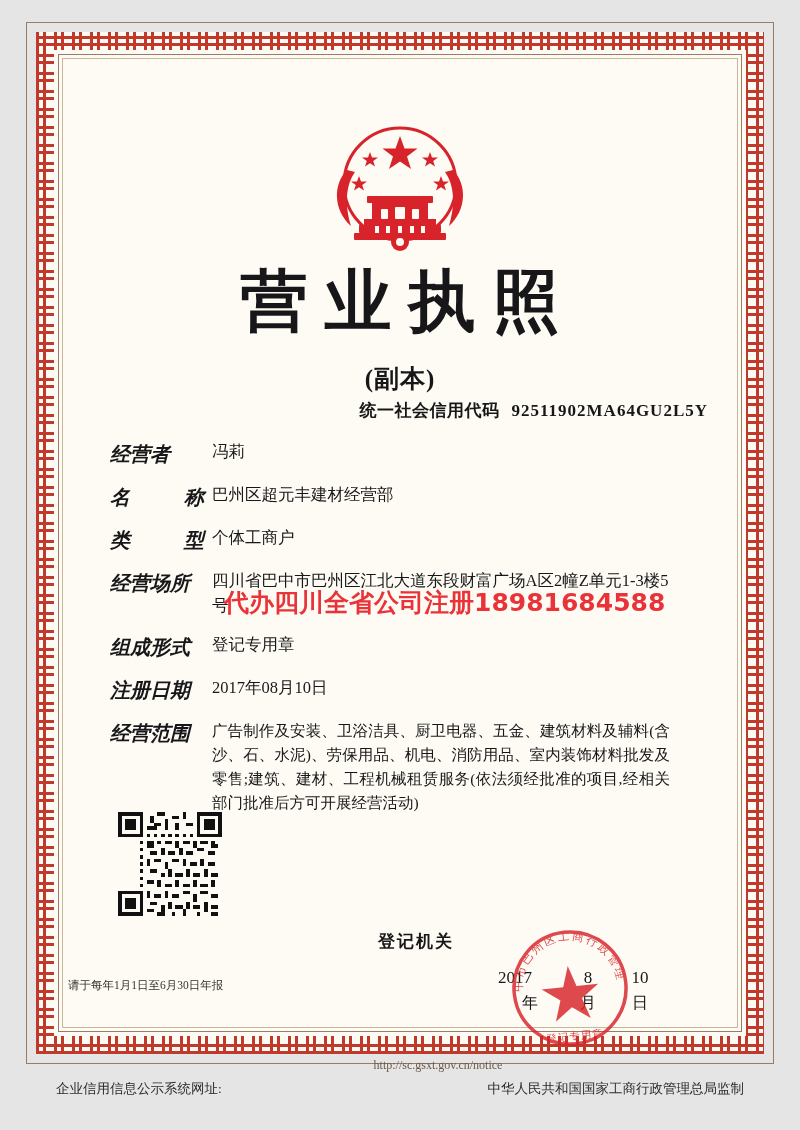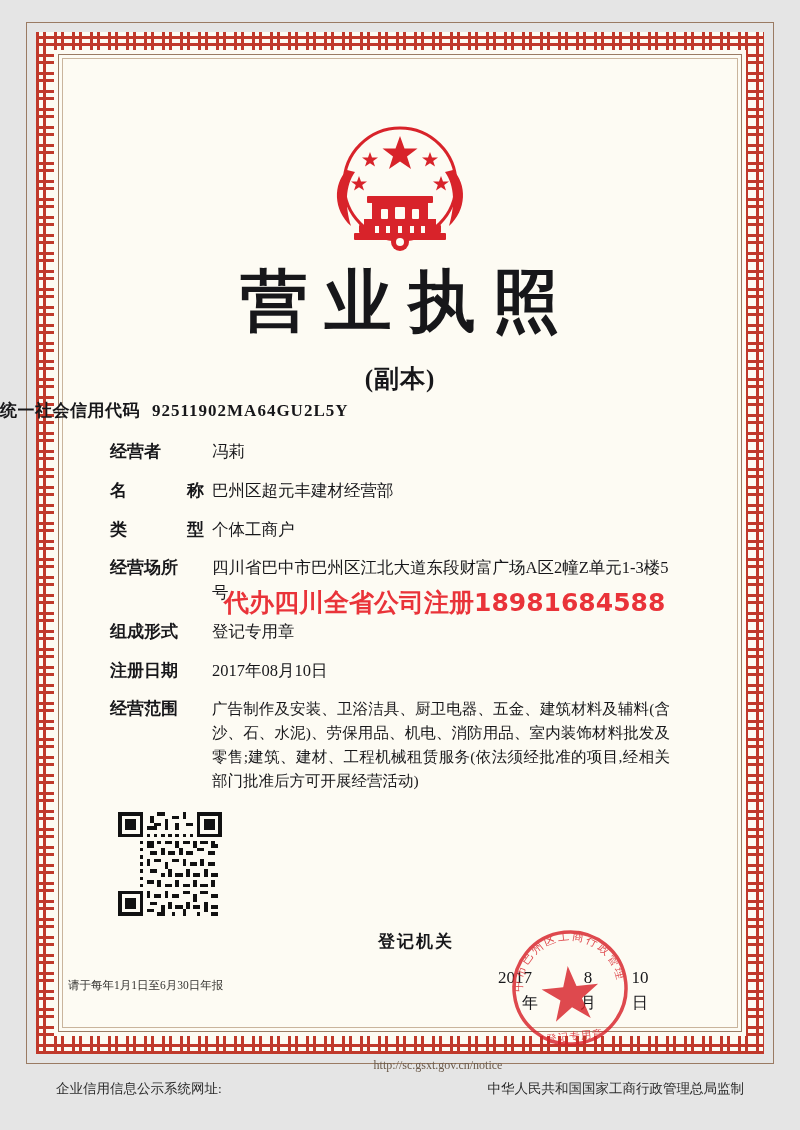--- a/index.html
+++ b/index.html
@@ -107,21 +107,21 @@
     text-align: center;
     font-size: 25px;
     font-weight: 700;
     color: #17171a;
     letter-spacing: 1px;
   }
   .credit-code {
     position: absolute;
     left: 0; top: 399px;
     width: 708px;
-    text-align: left;
+    text-align: right;
     font-size: 17px;
     font-weight: 700;
     color: #17171a;
     letter-spacing: 0.5px;
   }
   .credit-code .code {
     font-family: "Liberation Serif", serif;
     letter-spacing: 1px;
     margin-left: 12px;
   }
@@ -133,25 +133,26 @@
     width: 560px;
   }
   .field-row {
     display: flex;
     align-items: flex-start;
     margin-bottom: 14px;
   }
   .field-label {
     width: 96px;
     flex: 0 0 96px;
-    font-size: 17px;
+    font-size: 20px;
     font-weight: 700;
     color: #17171a;
     letter-spacing: 0px;
     line-height: 1.45;
+    font-style: italic;
   }
   .field-label.spread {
     display: flex;
     justify-content: space-between;
     padding-right: 2px;
     box-sizing: border-box;
   }
   .field-value {
     flex: 1 1 auto;
     font-size: 16.5px;

